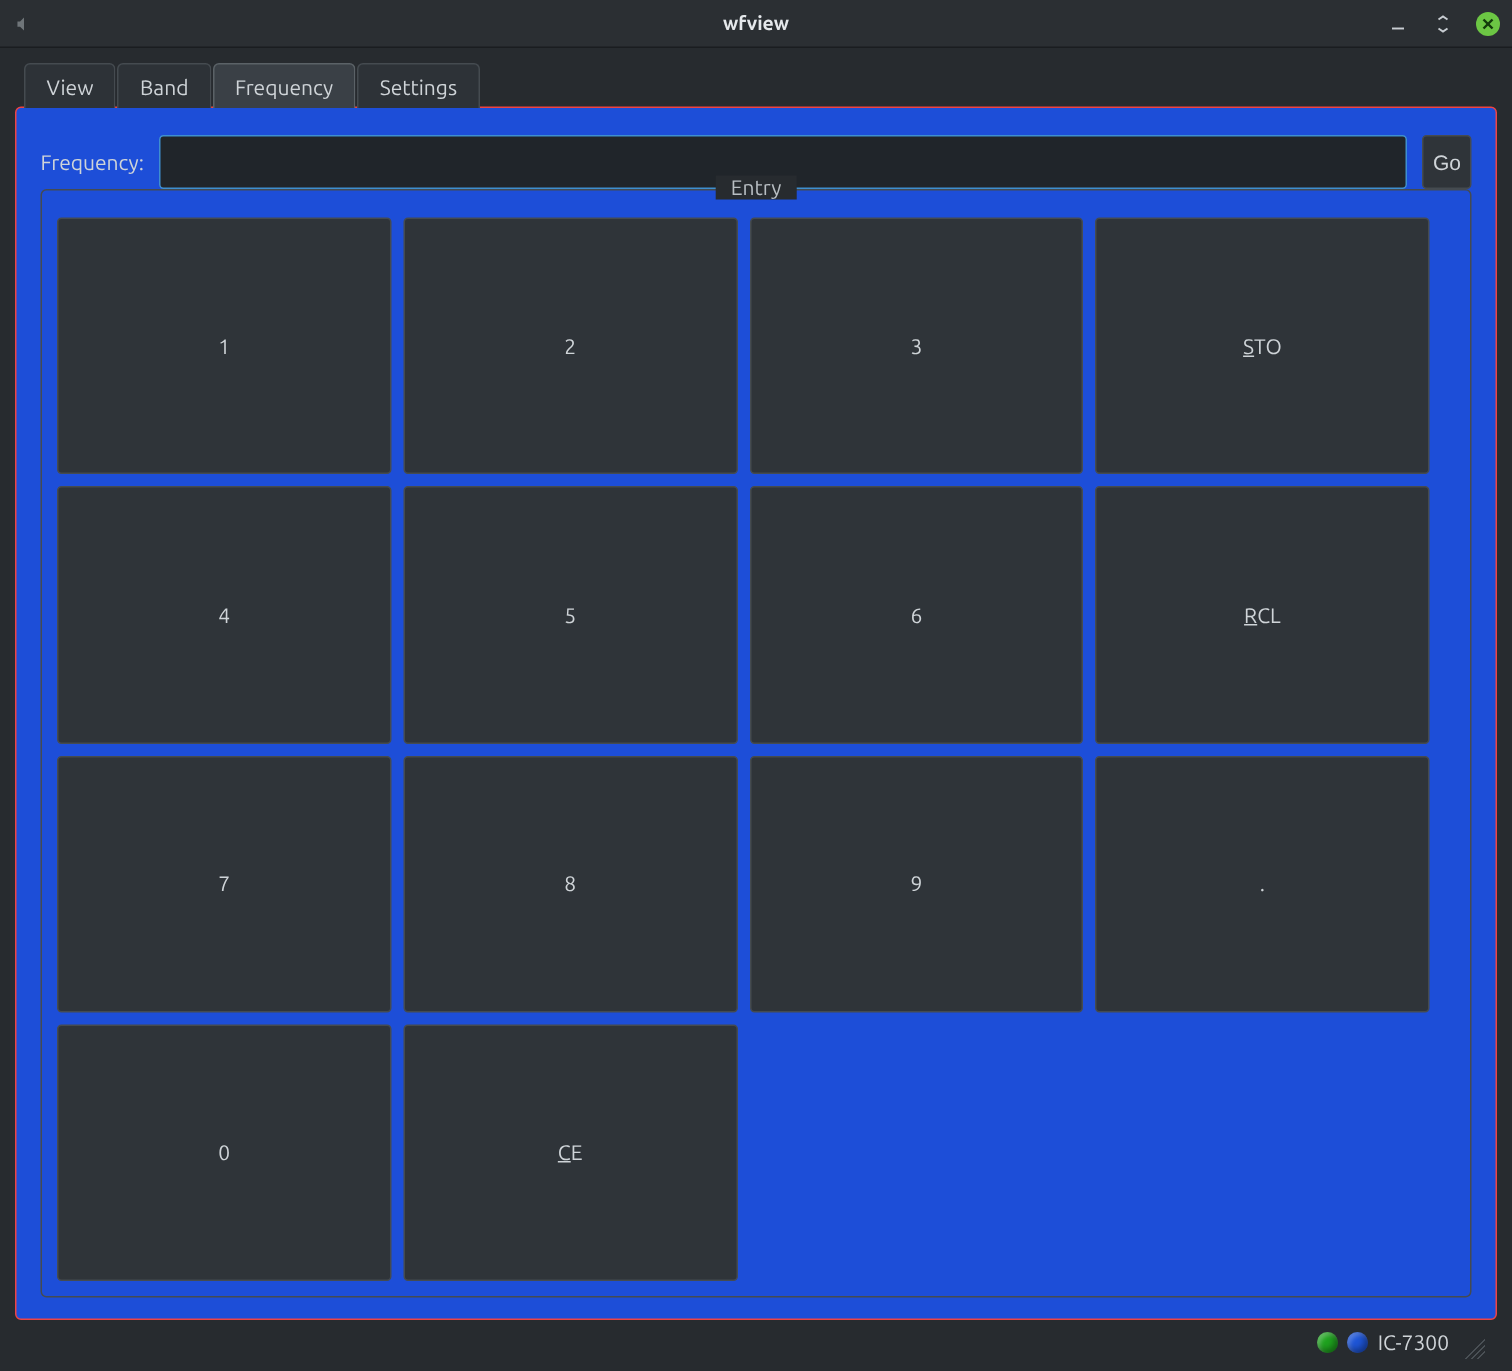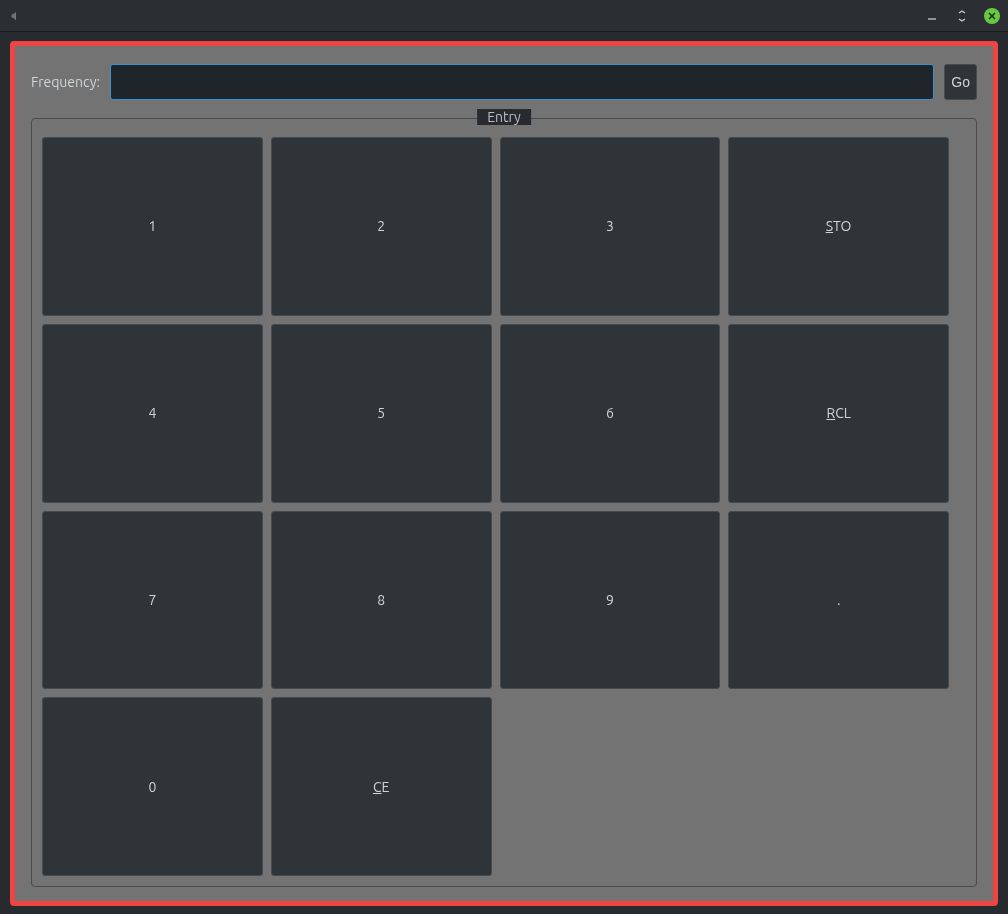--- a/index.html
+++ b/index.html
@@ -93,29 +93,28 @@
     display: flex;
     align-items: center;
   }
   .tab.active {
     background: #3a4046;
     border-color: #5b6267;
     position: relative;
     top: 0;
   }
   .tab-pane {
-    border: 5px solid #ef4444;
+    border: 1px solid #ef4444;
     border-radius: 4px;
-    background: #737373;
+    background: #1d4ed8;
     flex: 1;
     margin-top: -1px;
     padding: 18px 16px 14px 16px;
     display: flex;
     flex-direction: column;
-    gap: 18px;
     position: relative;
     z-index: 1;
   }
   .freq-row {
     display: flex;
     align-items: center;
     gap: 10px;
   }
   .freq-label {
     color: #cfd4d8;
@@ -221,20 +220,21 @@
 <body>
 
 <div class="window">
 
   <div class="titlebar">
     <span class="icon-left">
       <svg width="14" height="14" viewBox="0 0 16 16" fill="currentColor">
         <path d="M3 6h2l3-3v10l-3-3H3V6z"></path>
       </svg>
     </span>
+    <div class="title">wfview</div>
     <div class="win-controls">
       <span class="win-btn">
         <svg width="12" height="12" viewBox="0 0 12 12" stroke="currentColor" stroke-width="1.3">
             <line x1="2" y1="9" x2="10" y2="9"></line>
           </svg>
       </span>
       <span class="win-btn">
         <svg width="12" height="12" viewBox="0 0 12 12" fill="none" stroke="currentColor" stroke-width="1.3">
           <path d="M3 3 L6 1 L9 3"></path>
           <path d="M3 9 L6 11 L9 9"></path>
@@ -244,20 +244,26 @@
         <svg width="8" height="8" viewBox="0 0 8 8" stroke="#133a0b" stroke-width="1.6">
             <line x1="1" y1="1" x2="7" y2="7"></line>
             <line x1="7" y1="1" x2="1" y2="7"></line>
           </svg>
       </span>
     </div>
   </div>
 
   <div class="client">
 
+    <div class="tabs" id="tab-bar">
+        <div class="tab">View</div>
+        <div class="tab">Band</div>
+        <div class="tab active">Frequency</div>
+        <div class="tab">Settings</div>
+      </div>
 
     <div class="tab-pane">
 
       <div class="freq-row">
         <span class="freq-label">Frequency:</span>
         <input class="freq-input" type="text" autocomplete="off" spellcheck="false" value="" style="">
         <button class="go-btn">Go</button>
       </div>
 
       <div class="entry-group">
@@ -275,15 +281,23 @@
             <div class="key">8</div>
             <div class="key">9</div>
             <div class="key">.</div>
             <div class="key">0</div>
             <div class="key"><span class="u">C</span>E</div>
           </div>
       </div>
 
     </div>
 
+    <div class="statusbar">
+      <span id="status-dots" style="display: inline-flex; gap: 6px; align-items: center;">
+          <span class="dot green"></span>
+          <span class="dot blue"></span>
+        </span>
+      <span>IC-7300</span>
+      <span class="resize-grip"></span>
+    </div>
 
   </div>
 </div>
 
 </body></html>

